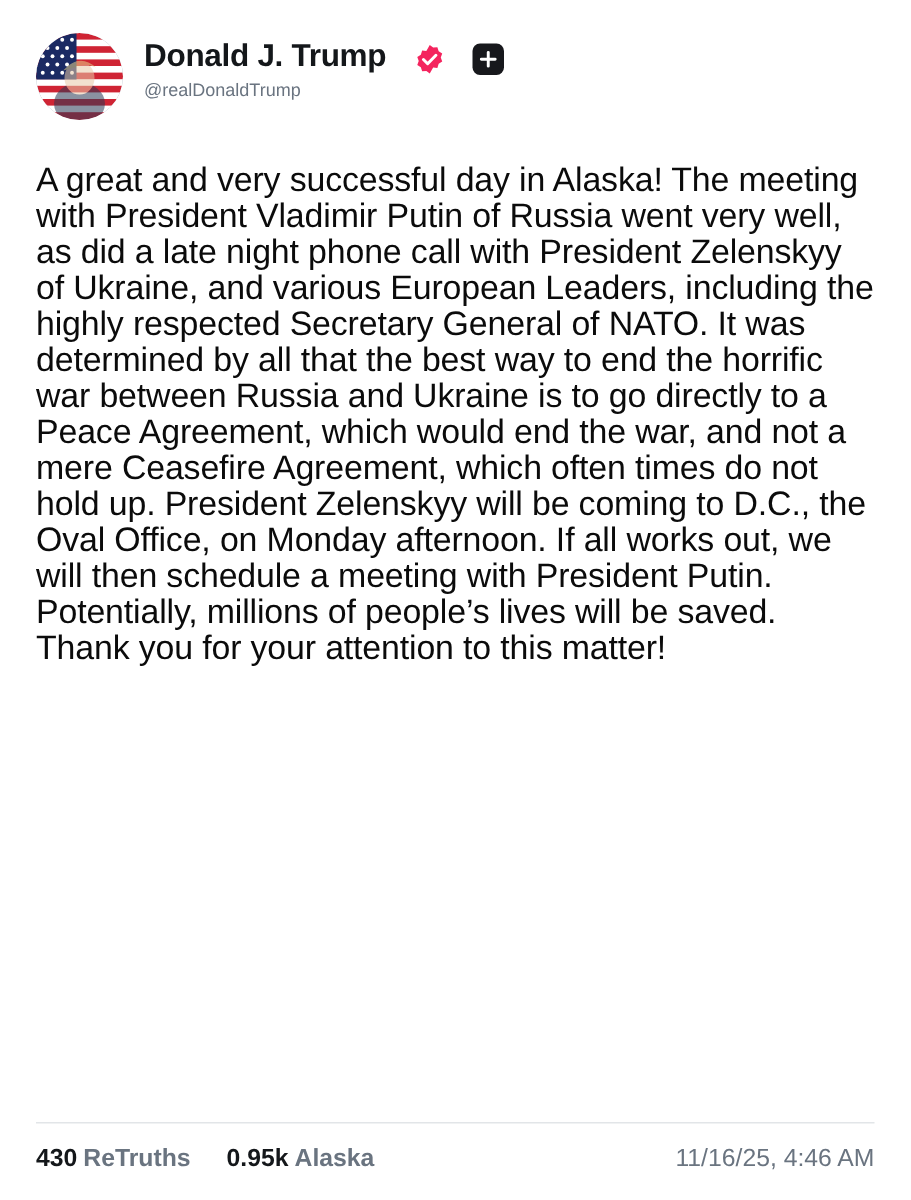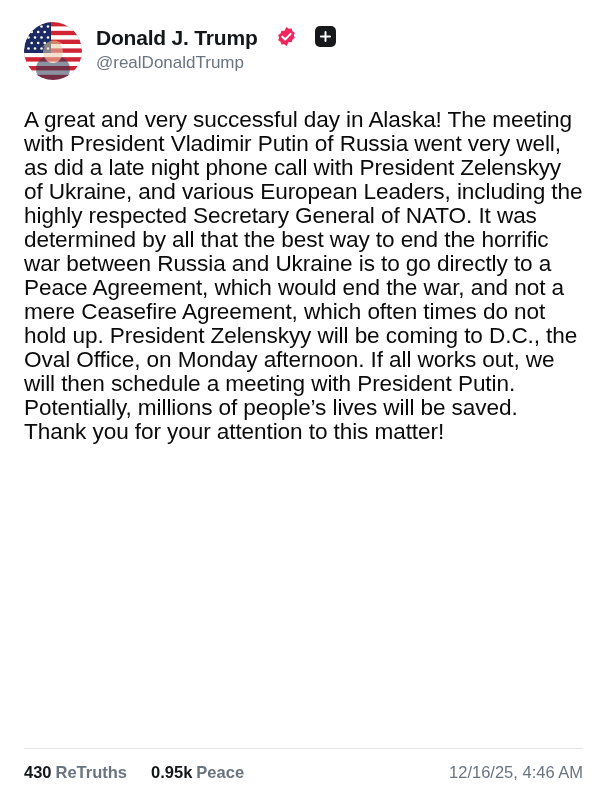--- a/index.html
+++ b/index.html
@@ -41,21 +41,21 @@
   .avatar svg { display: block; }
   .identity {
     display: flex;
     flex-direction: column;
     justify-content: center;
     padding-top: 4px;
     min-width: 0;
   }
   .name-row {
     display: flex;
-    align-items: flex-start;
+    align-items: flex-end;
     gap: 18px;
   }
   .display-name {
     font-size: 21px;
     font-weight: bold;
     color: #14171a;
     letter-spacing: -0.2px;
     white-space: nowrap;
   }
   .verified-badge {
@@ -69,21 +69,21 @@
     height: 21px;
     flex: 0 0 21px;
     border-radius: 5px;
     background: #17181c;
     display: inline-flex;
     align-items: center;
     justify-content: center;
   }
   .plus-badge svg { display: block; }
   .handle {
-    font-size: 17px;
+    font-size: 12px;
     color: #6a7480;
     margin-top: 3px;
     white-space: nowrap;
   }
   .post-body {
     font-size: 22.6px;
     line-height: 24px;
     color: #0b0b0b;
     letter-spacing: -0.1px;
     padding-top: 22px;
@@ -194,18 +194,18 @@
 
   </div>
 
   <div class="post-body">A great and very successful day in Alaska! The meeting with President Vladimir Putin of Russia went very well, as did a late night phone call with President Zelenskyy of Ukraine, and various European Leaders, including the highly respected Secretary General of NATO. It was determined by all that the best way to end the horrific war between Russia and Ukraine is to go directly to a Peace Agreement, which would end the war, and not a mere Ceasefire Agreement, which often times do not hold up. President Zelenskyy will be coming to D.C., the Oval Office, on Monday afternoon. If all works out, we will then schedule a meeting with President Putin. Potentially, millions of people’s lives will be saved. Thank you for your attention to this matter!</div>
 
   <div class="post-footer">
     <span class="stat">
       <span class="count">430</span><span class="label">ReTruths</span>
     </span>
     <span class="stat">
-      <span class="count">0.95k</span><span class="label">Peace</span>
+      <span class="count">0.95k</span><span class="label">Alaska</span>
     </span>
-    <span class="timestamp">12/16/25, 4:46 AM</span>
+    <span class="timestamp">11/16/25, 4:46 AM</span>
   </div>
 
 </div>
 
 </body></html>

